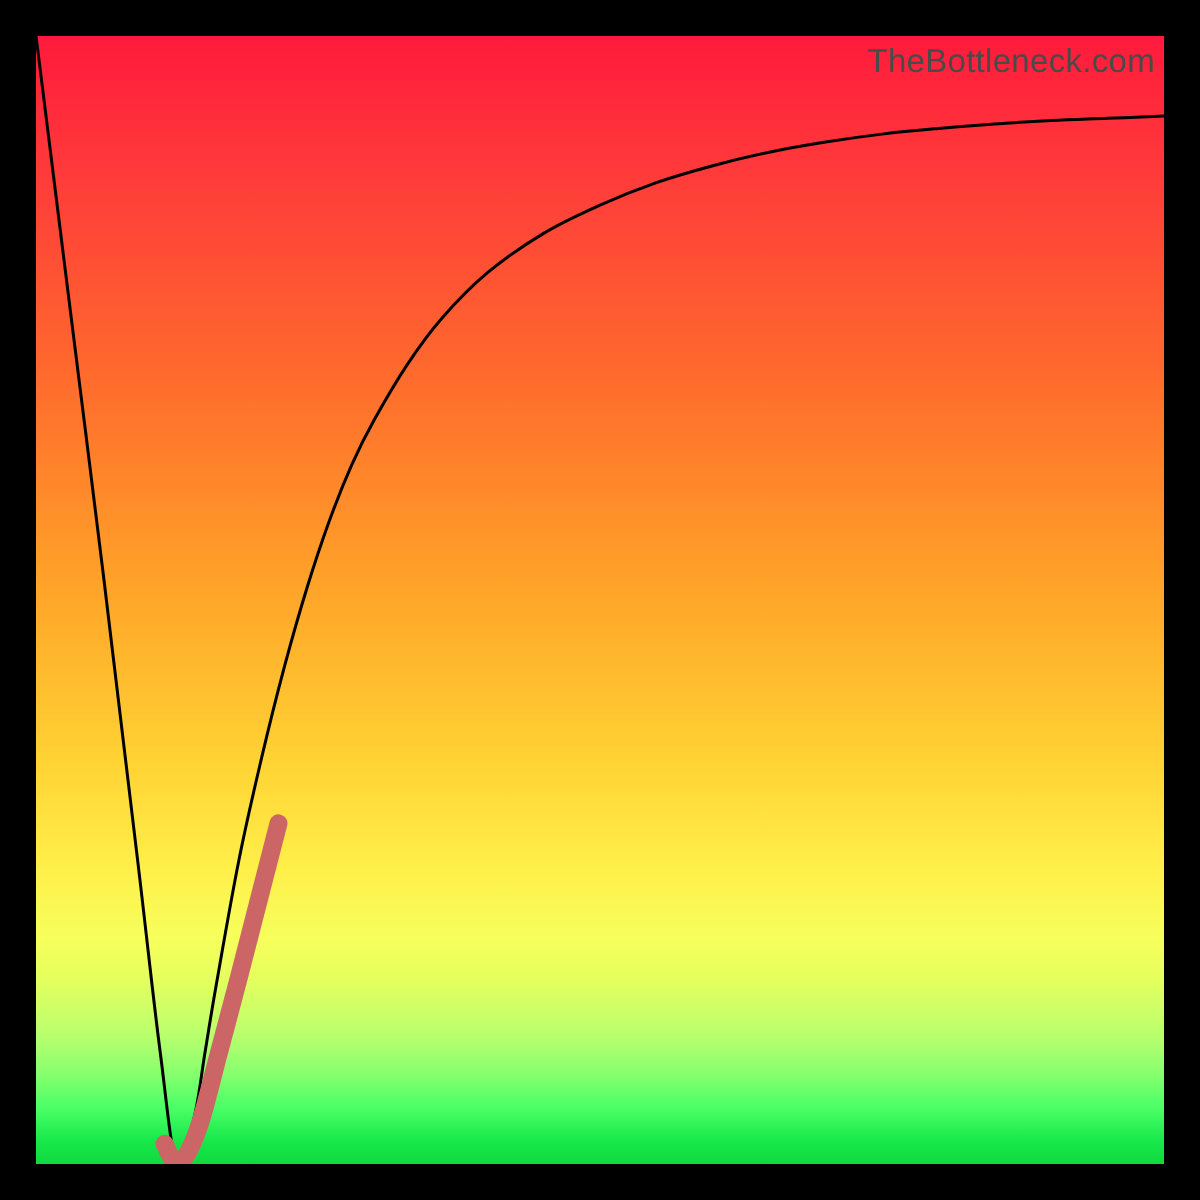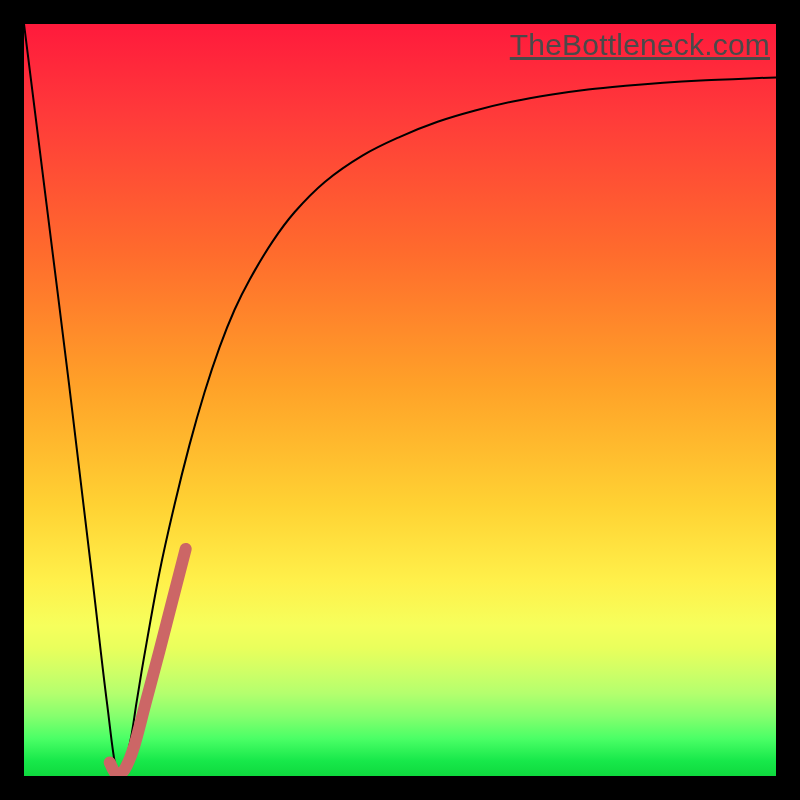--- a/index.html
+++ b/index.html
@@ -39,25 +39,24 @@
       #86ff6e 92%,
       #4bff66 95%,
       #17e84a 98%,
       #0fd93e 100%);
   }
   .watermark {
     position: absolute;
     top: 4px;
     right: 6px;
     color: #4a4a4a;
-    font-size: 30px;
+    font-size: 22px;
     font-weight: 500;
     letter-spacing: 0.2px;
     user-select: none;
-    text-decoration: underline;
   }
   svg.overlay {
     position: absolute;
     left: 0;
     top: 0;
     width: 752px;
     height: 752px;
     display: block;
   }
   

